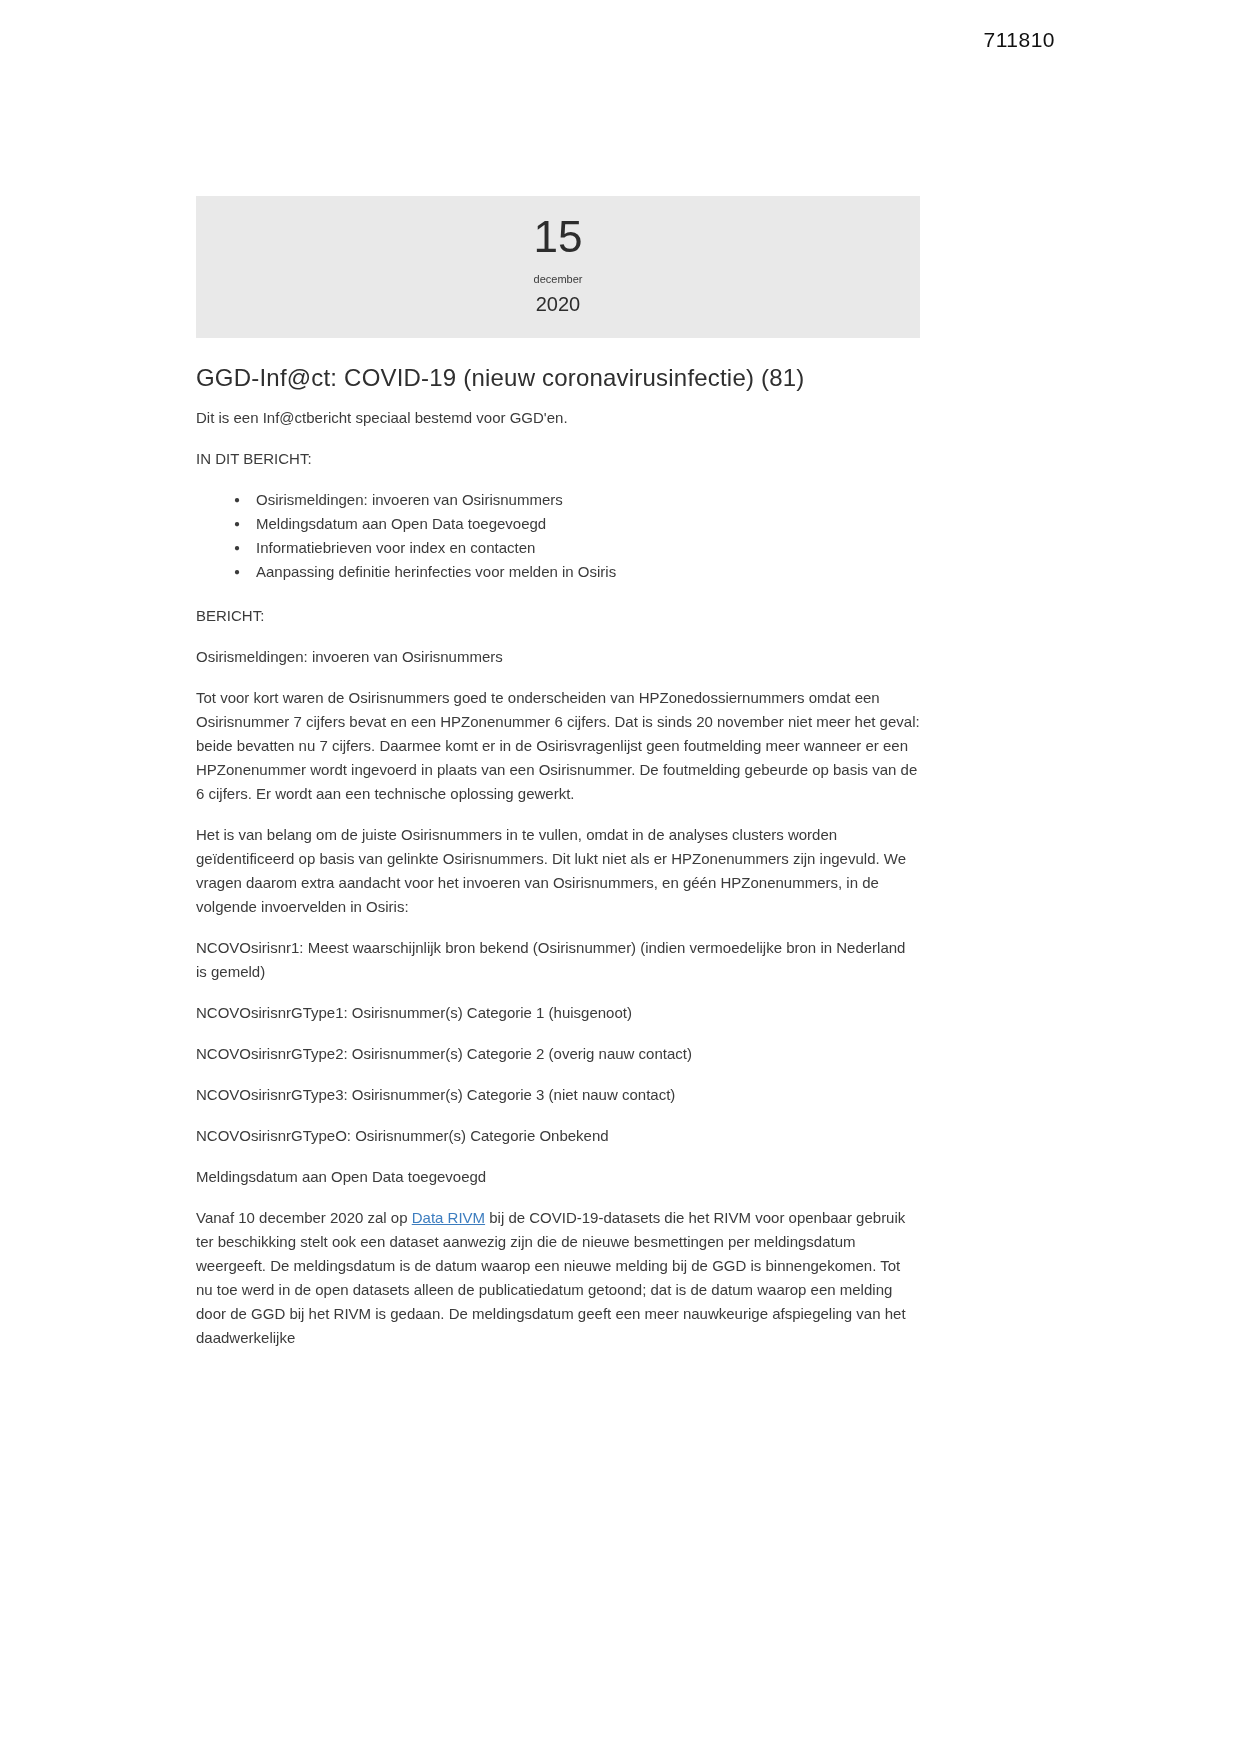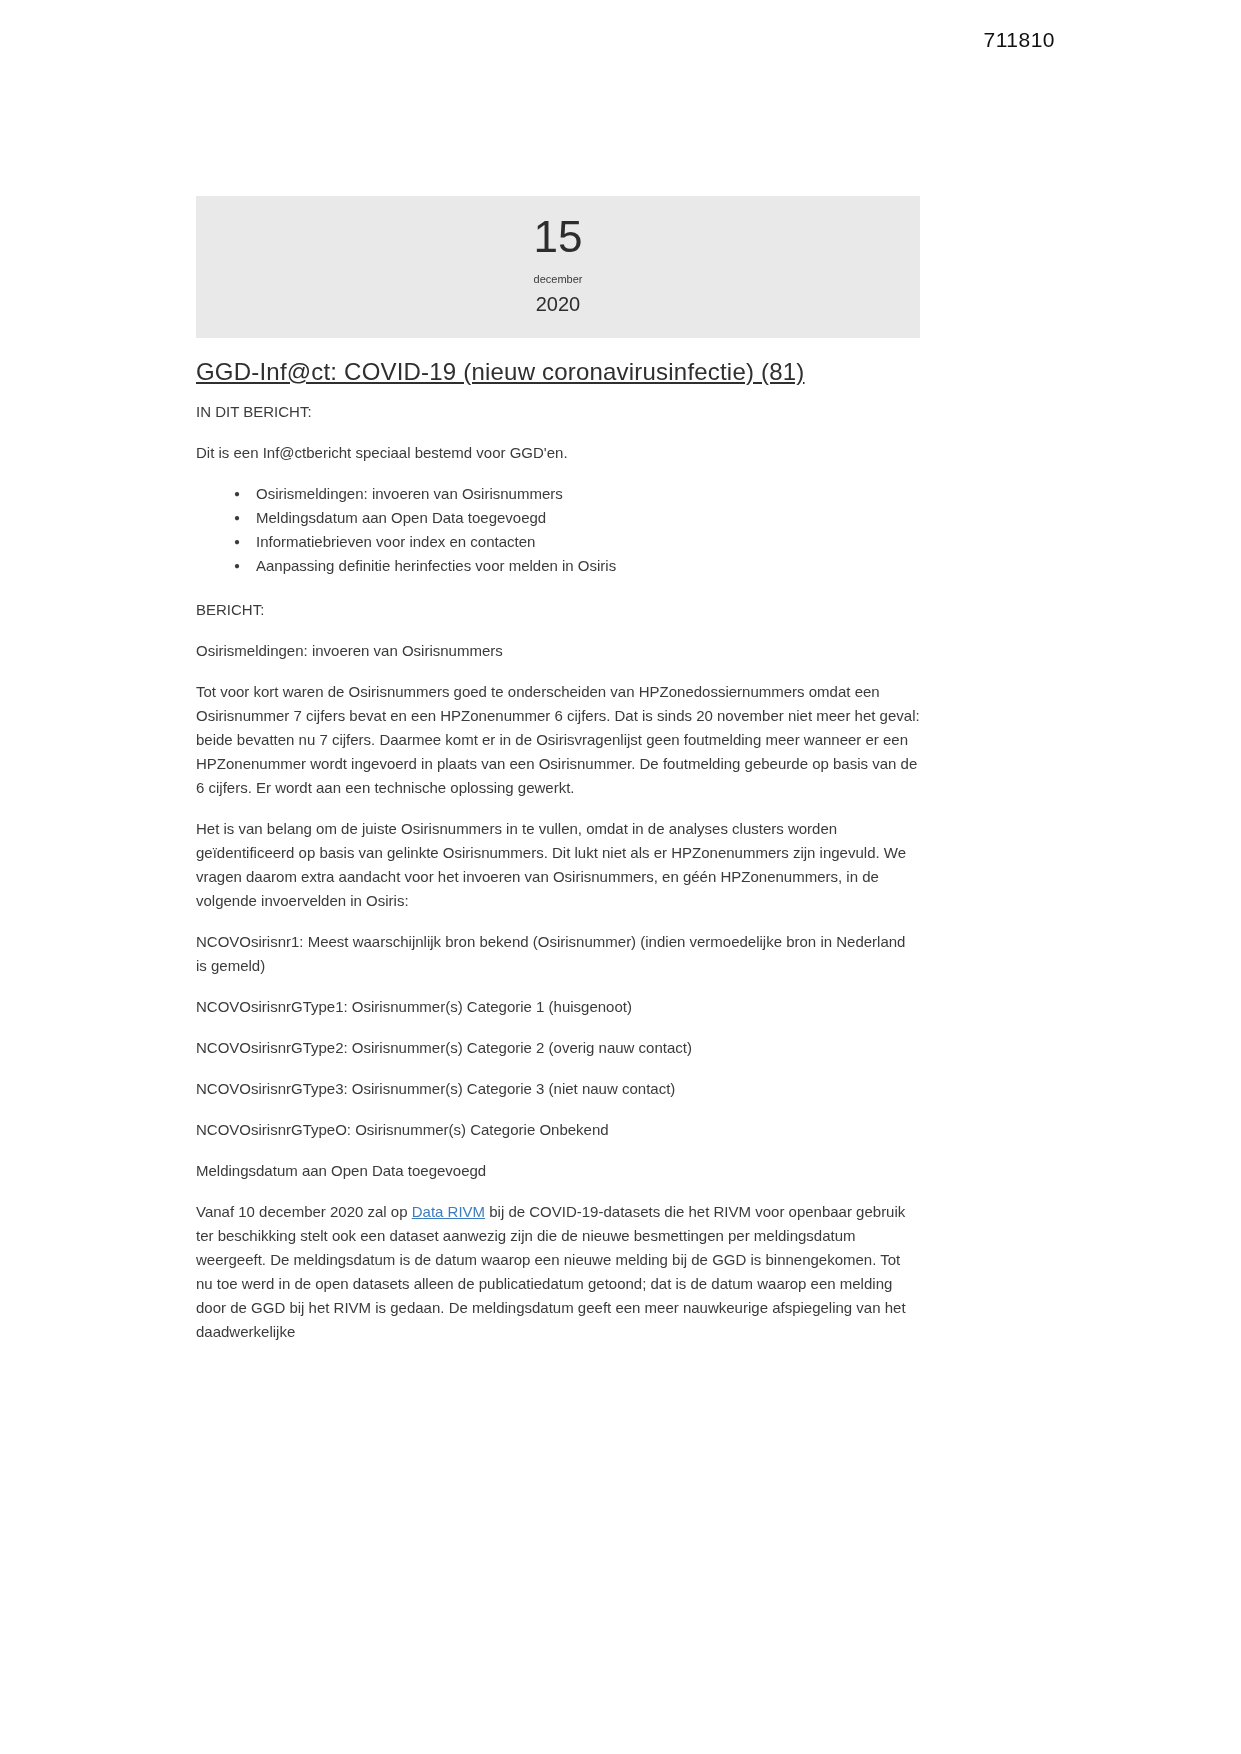--- a/index.html
+++ b/index.html
@@ -24,21 +24,21 @@
   .page-content {
     position: absolute;
     top: 196px;
     left: 196px;
     width: 724px;
   }
   .date-box {
     background: #e9e9e9;
     text-align: center;
     padding: 16px 0 22px 0;
-    margin-bottom: 20px;
+    margin-bottom: 26px;
   }
   .date-day {
     font-size: 44px;
     color: #2d2d2d;
     line-height: 1.15;
   }
   .date-month {
     font-size: 11px;
     color: #3b3b3b;
     margin-top: 10px;
@@ -47,21 +47,20 @@
     font-size: 20px;
     color: #2d2d2d;
     margin-top: 8px;
   }
   .article-title {
     font-size: 24px;
     color: #2f2f2f;
     margin: 0 0 14px 0;
     font-weight: 400;
     letter-spacing: 0.2px;
-    text-decoration: underline;
   }
   .para {
     font-size: 15px;
     line-height: 24px;
     margin: 0 0 17px 0;
     color: #3b3b3b;
   }
   .toc-list {
     list-style: none;
     margin: 0 0 20px 0;
@@ -97,23 +96,23 @@
 <div class="page-content">
 
   <div class="date-box">
     <div class="date-day">15</div>
     <div class="date-month">december</div>
     <div class="date-year">2020</div>
   </div>
 
   <h1 class="article-title">GGD-Inf@ct: COVID-19 (nieuw coronavirusinfectie) (81)</h1>
 
+  <p class="para">Dit is een Inf@ctbericht speciaal bestemd voor GGD'en.</p>
+
   <p class="para">IN DIT BERICHT:</p>
-
-  <p class="para">Dit is een Inf@ctbericht speciaal bestemd voor GGD'en.</p>
 
   <ul class="toc-list">
     <li>Osirismeldingen: invoeren van Osirisnummers</li>
     <li>Meldingsdatum aan Open Data toegevoegd</li>
     <li>Informatiebrieven voor index en contacten</li>
     <li>Aanpassing definitie herinfecties voor melden in Osiris</li>
   </ul>
 
   <p class="para">BERICHT:</p>
 

